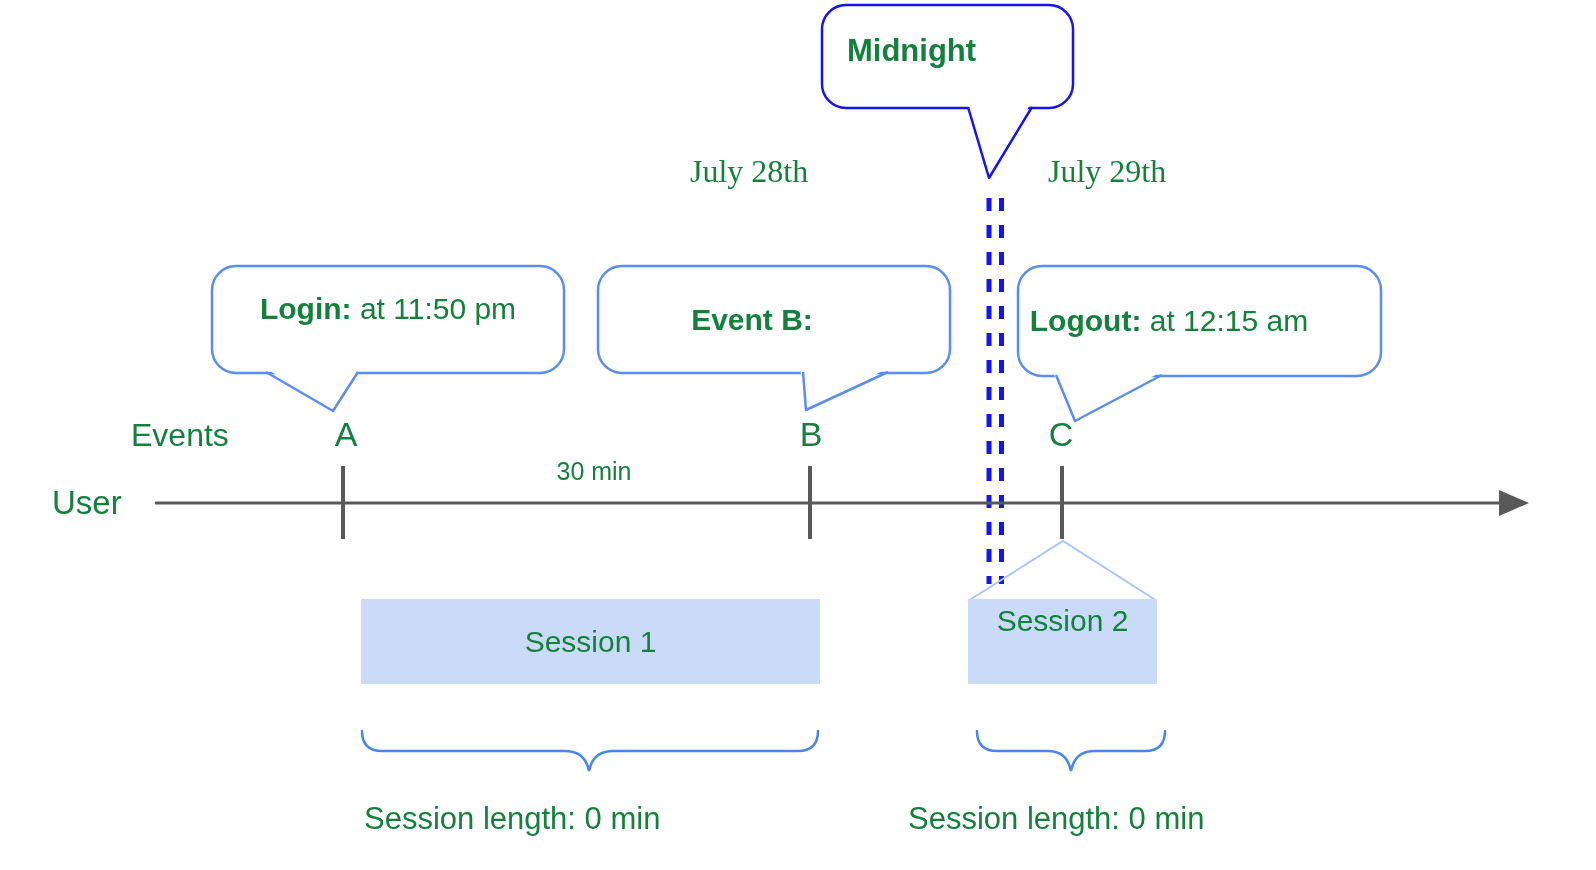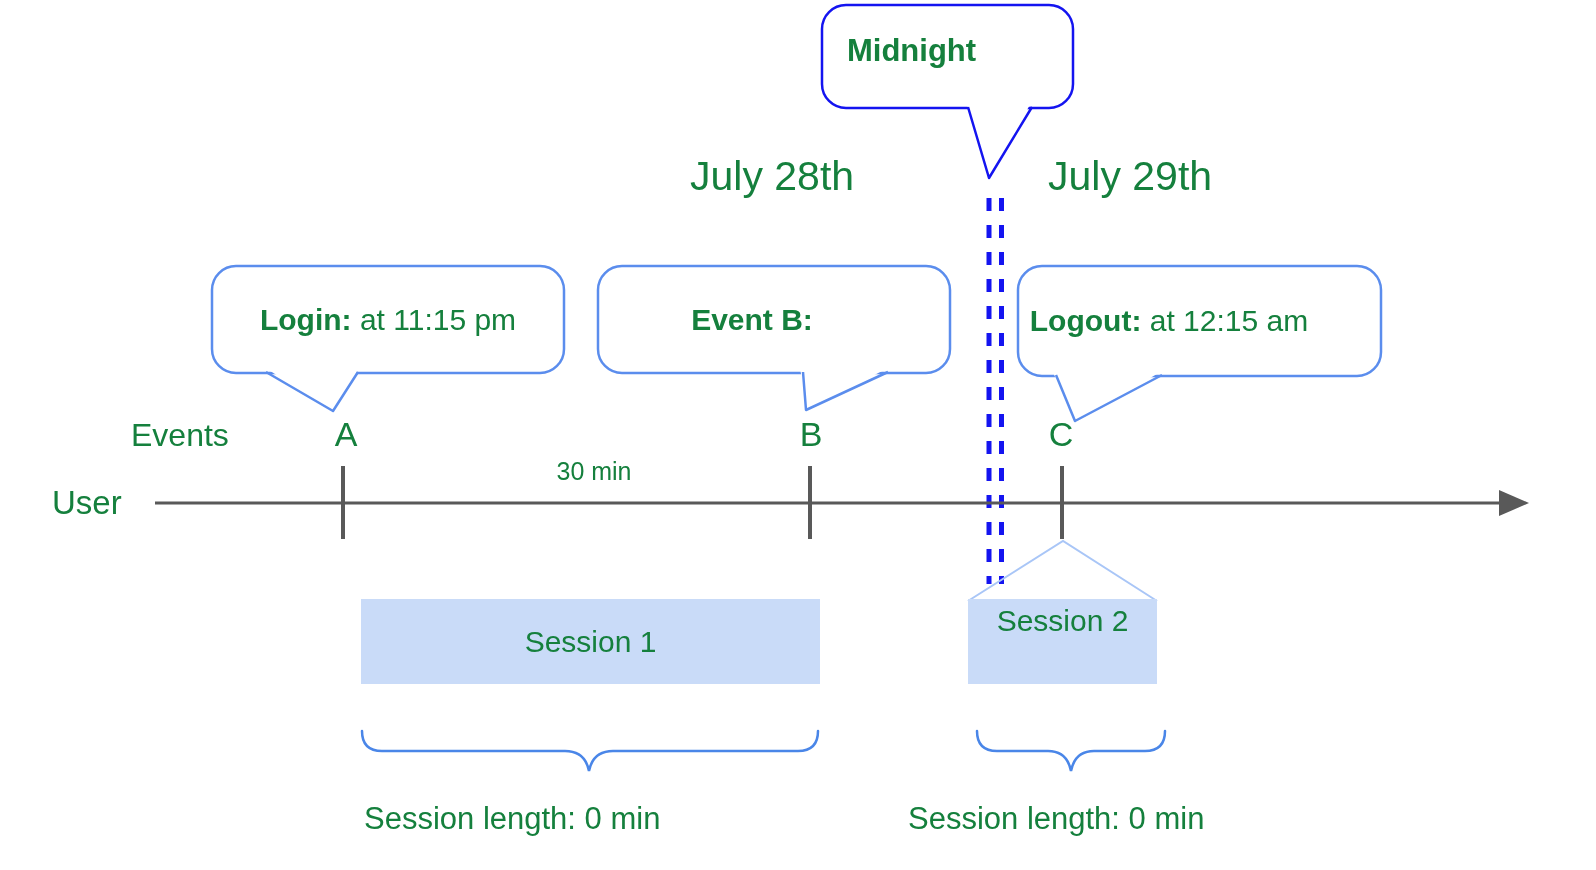--- a/index.html
+++ b/index.html
@@ -20,21 +20,21 @@
   .tail-cover{fill:#ffffff;stroke:none;}
   .tail-stroke{fill:none;stroke:var(--callout-border,#5b8ded);stroke-width:2.5;stroke-linejoin:round;}
   .tail-stroke-mid{fill:none;stroke:var(--midnight-blue,#1414f0);stroke-width:2.5;stroke-linejoin:round;}
   .session-rect{fill:var(--session-fill,#c9dbf8);stroke:none;}
   .roof{fill:none;stroke:var(--roof-blue,#a9c6f7);stroke-width:2;}
   .brace{fill:none;stroke:var(--brace-blue,#4a86e8);stroke-width:2.5;stroke-linecap:round;}
 
   
   .txt{position:absolute;line-height:1.15;white-space:nowrap;}
   .center-x{transform:translateX(-50%);}
-  .date-label{font-size:41px;}
+  .date-label{font-size:32px;font-family:Liberation Serif, serif;}
   .midnight-label{font-size:31px;font-weight:bold;}
   .callout-text{
     position:absolute;display:flex;align-items:center;justify-content:center;
     font-size:30px;
   }
   .callout-text b{font-weight:bold;}
   .row-label{font-size:33px;}
   .events-label{font-size:32px;}
   .event-letter{font-size:34px;}
   .interval-label{font-size:25px;}
@@ -84,23 +84,23 @@
 
     <path class="brace" d="M362,731 Q362,751 382,751 L565,751 Q585,751 589,771 Q593,751 613,751 L798,751 Q818,751 818,731"></path>
     <path class="brace" d="M977,731 Q977,751 997,751 L1048,751 Q1067,751 1071,771 Q1075,751 1094,751 L1145,751 Q1165,751 1165,731"></path>
   </svg>
 
   <div class="txt midnight-label" style="left:847px;top:33px;">Midnight</div>
 
   <div class="txt date-label" style="left:690px;top:153px;">July 28th</div>
   <div class="txt date-label" style="left:1048px;top:153px;">July 29th</div>
 
-  <div class="callout-text" style="left:212px;top:266px;width:352px;height:107px;">
+  <div class="callout-text" style="left:212px;top:255px;width:352px;height:107px;">
     <b>Login:</b>
-      <span style="white-space:pre;"> at 11:15 pm</span>
+      <span style="white-space:pre;"> at 11:50 pm</span>
   </div>
   <div class="callout-text" style="left:598px;top:266px;width:308px;height:107px;">
     <b>Event B:</b>
   </div>
   <div class="callout-text" style="left:1018px;top:266px;width:302px;height:110px;">
     <b>Logout:</b>
       <span style="white-space:pre;"> at 12:15 am</span>
   </div>
 
   <div class="txt events-label" style="left:131px;top:417px;">Events</div>

